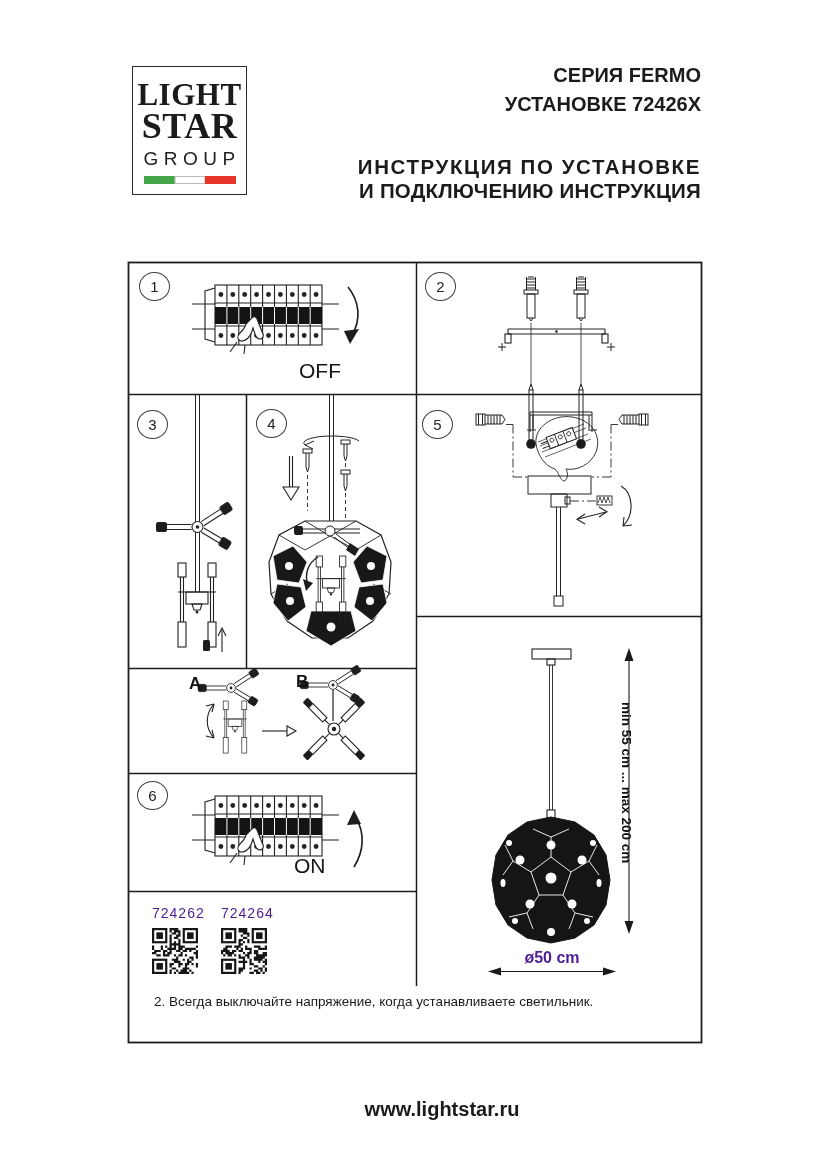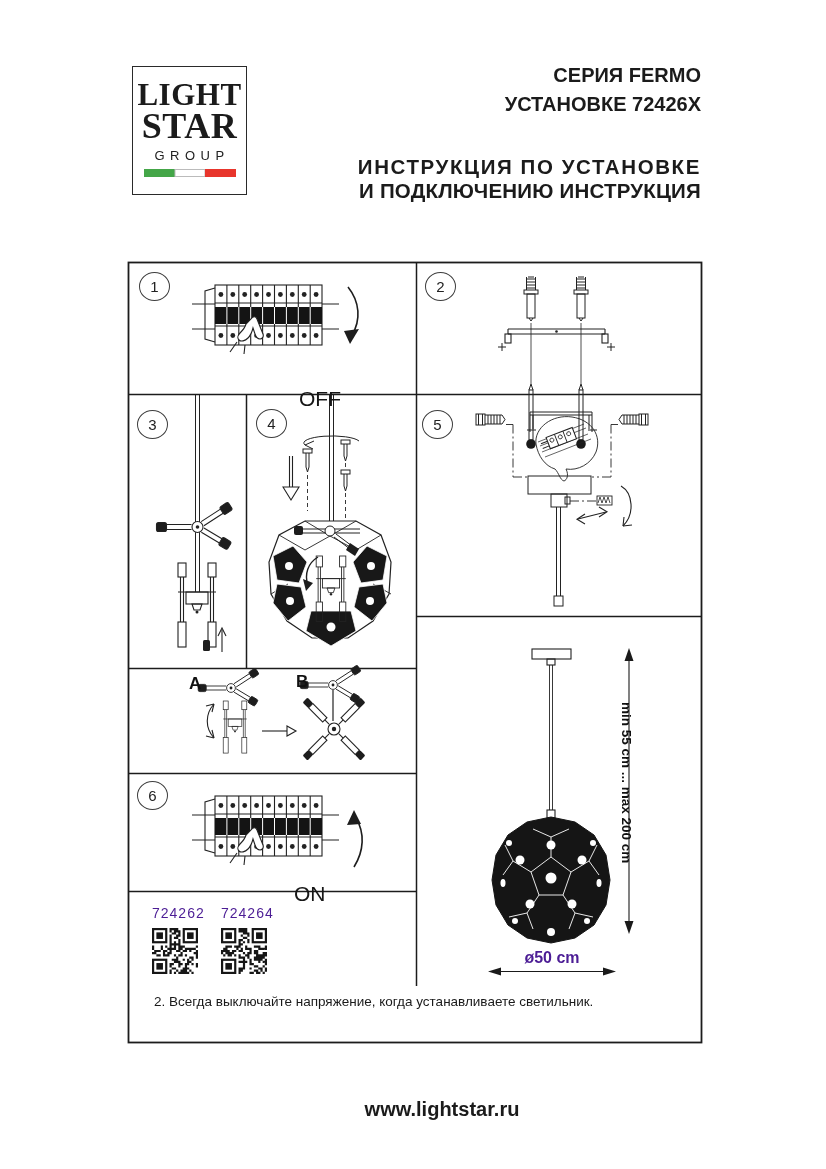--- a/index.html
+++ b/index.html
@@ -3,31 +3,31 @@
 <meta charset="utf-8">
 <style>
   html,body{margin:0;padding:0;background:#fff;}
   .page{position:relative;width:826px;height:1169px;background:#fff;overflow:hidden;
         font-family:"Liberation Sans",sans-serif;color:#1b1b1b;}
   .abs{position:absolute;}
   
   .logo-box{left:132px;top:66px;width:113px;height:127px;border:1.4px solid #2a2a2a;text-align:center;}
   .logo-w1{font-family:"Liberation Serif",serif;font-weight:700;font-size:31px;line-height:30px;margin-top:13px;letter-spacing:.5px;}
   .logo-w2{font-family:"Liberation Serif",serif;font-weight:700;font-size:36px;line-height:33px;letter-spacing:.5px;}
-  .logo-w3{font-size:13px;letter-spacing:5.5px;margin-top:5px;margin-left:5px;color:#222;}
+  .logo-w3{font-size:19px;letter-spacing:5.5px;margin-top:5px;margin-left:5px;color:#222;}
   .logo-flag{margin-top:6px;}
   .title-block{right:125px;top:61px;text-align:right;}
   .t-series{font-size:20px;font-weight:700;line-height:29px;}
   .t-main{font-size:20.5px;font-weight:700;line-height:24px;}
   .t-main.l1{margin-top:36px;letter-spacing:1.6px;}
   .t-main.l2{letter-spacing:.2px;}
   
   .badge{width:29px;height:27px;border:1.3px solid #3d3d3d;border-radius:50%;
          display:flex;align-items:center;justify-content:center;font-size:15px;font-weight:500;color:#222;background:#fff;}
-  .lbl-switch{font-size:21px;color:#161616;margin-top:28px;}
+  .lbl-switch{font-size:21px;color:#161616;}
   .lbl-variant{font-size:17px;font-weight:700;color:#111;}
   .art-code{font-size:14px;font-weight:400;letter-spacing:1px;color:#4c1d95;}
   .dim-v{left:634px;top:702px;transform:rotate(90deg);transform-origin:0 0;white-space:nowrap;
          font-size:13.5px;font-weight:700;color:#111;}
   .dim-h{left:492px;top:949px;width:120px;text-align:center;font-size:16px;font-weight:700;color:#4c1d95;}
   .notes{left:154px;top:993px;width:560px;font-size:13.5px;line-height:17.5px;color:#1a1a1a;}
   .footer{left:0;top:1098px;width:826px;text-align:center;font-size:20px;font-weight:700;color:#1b1b1b;padding-left:29px;}
   svg.overlay{left:0;top:0;}
 </style>
 </head>

